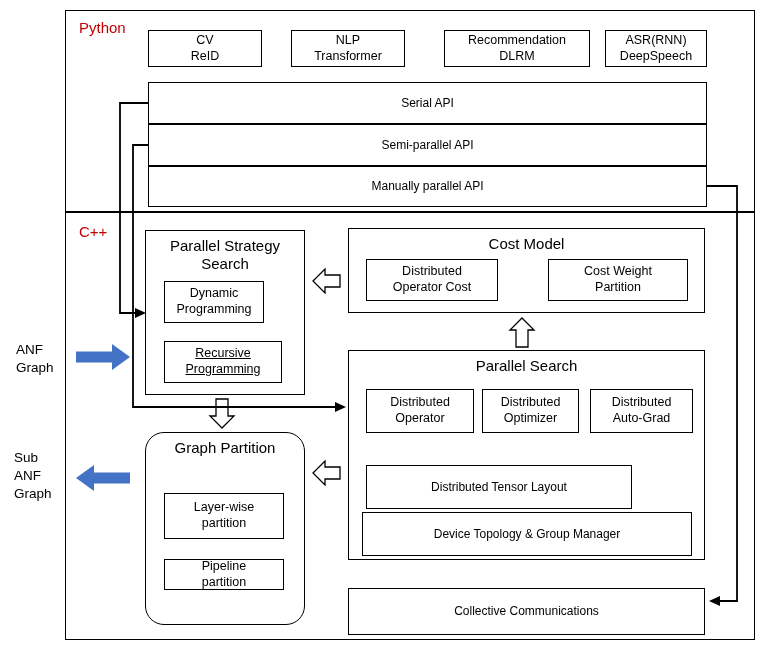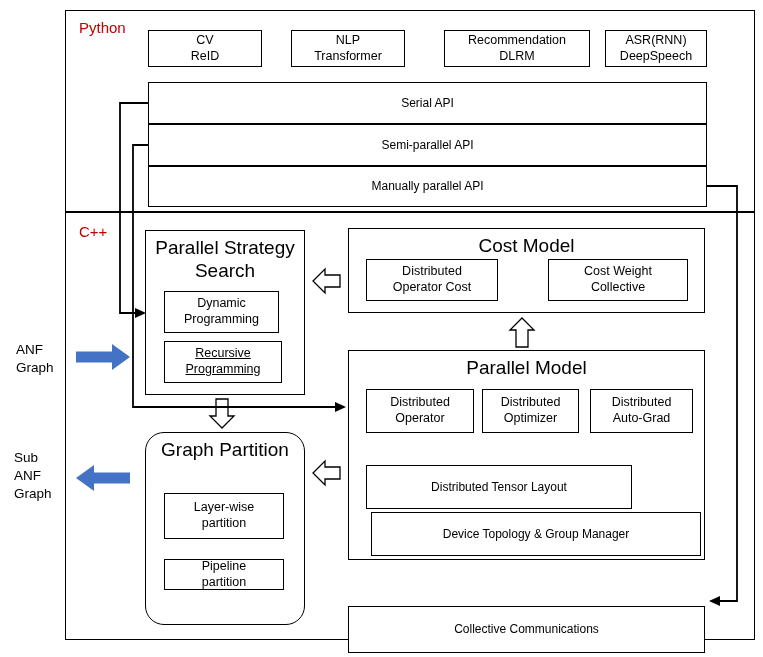--- a/index.html
+++ b/index.html
@@ -2,21 +2,21 @@
 <html style="--accent-red: #c00000; --arrow-blue: #4472c4;"><head>
 <meta charset="utf-8">
 <style>
   * { margin:0; padding:0; box-sizing:border-box; }
   html,body { background:#ffffff; }
   body { font-family:"Liberation Sans", sans-serif; color:#000; }
   .canvas { position:relative; width:763px; height:657px; background:#fff; overflow:hidden; }
   .sec { position:absolute; border:1.4px solid #000; background:#fff; }
   .sec-label { position:absolute; font-size:15px; color:var(--accent-red,#c00000); }
   .group { position:absolute; border:1.2px solid #000; background:#fff; }
-  .group-title { position:absolute; top:6px; left:0; width:100%; text-align:center; font-size:19px; line-height:1.2; padding:0 8px; }
+  .group-title { position:absolute; top:6px; left:0; width:100%; text-align:center; font-size:15px; line-height:1.2; padding:0 8px; }
   .box { position:absolute; border:1.2px solid #000; background:#fff; display:flex; align-items:center; justify-content:center; text-align:center; white-space:pre-line; }
   .small { font-size:12.5px; line-height:1.25; }
   .wide  { font-size:12px; line-height:1.25; }
   .side-label { position:absolute; font-size:13.5px; line-height:1.35; white-space:pre-line; }
   svg.overlay { position:absolute; left:0; top:0; width:763px; height:657px; pointer-events:none; z-index:10; }
 </style>
 </head>
 <body>
 
 <div class="canvas">
@@ -37,55 +37,55 @@
 DLRM</div>
   <div class="box small" style="left:605px; top:30px; width:102px; height:37px;">ASR(RNN)
 DeepSpeech</div>
 
   <div class="box wide" style="left:148px; top:82px; width:559px; height:42px;">Serial API</div>
   <div class="box wide" style="left:148px; top:124px; width:559px; height:42px;">Semi-parallel API</div>
   <div class="box wide" style="left:148px; top:166px; width:559px; height:41px;">Manually parallel API</div>
 
   <div class="group" style="left:145px; top:230px; width:160px; height:165px;">
     <div class="group-title">Parallel Strategy Search</div>
-    <div class="box small" style="left:18px; top:60px; width:115px; height:42px;">Dynamic
+    <div class="box small" style="left:18px; top:50px; width:100px; height:42px;">Dynamic
 Programming</div>
     <div class="box small" style="left:18px; top:110px; width:118px; height:42px;text-decoration:underline;">Recursive
 Programming</div>
   </div>
 
   <div class="group" style="left:348px; top:228px; width:357px; height:85px;">
     <div class="group-title">Cost Model</div>
     <div class="box small" style="left:17px; top:30px; width:132px; height:42px;">Distributed
 Operator Cost</div>
     <div class="box small" style="left:199px; top:30px; width:140px; height:42px;">Cost Weight
-Collective</div>
+Partition</div>
   </div>
 
   <div class="group" style="left:348px; top:350px; width:357px; height:210px;">
-    <div class="group-title">Parallel Model</div>
+    <div class="group-title">Parallel Search</div>
     <div class="box small" style="left:17px; top:38px; width:108px; height:44px;">Distributed
 Operator</div>
     <div class="box small" style="left:133px; top:38px; width:97px; height:44px;">Distributed
 Optimizer</div>
     <div class="box small" style="left:241px; top:38px; width:103px; height:44px;">Distributed
 Auto-Grad</div>
     <div class="box wide" style="left:17px; top:114px; width:266px; height:44px;">Distributed Tensor Layout</div>
-    <div class="box wide" style="left:22px; top:161px; width:330px; height:44px;">Device Topology &amp; Group Manager</div>
+    <div class="box wide" style="left:13px; top:161px; width:330px; height:44px;">Device Topology &amp; Group Manager</div>
   </div>
 
   <div class="group" style="left:145px; top:432px; width:160px; height:193px;border-radius:19px;">
     <div class="group-title">Graph Partition</div>
     <div class="box small" style="left:18px; top:60px; width:120px; height:46px;">Layer-wise
 partition</div>
     <div class="box small" style="left:18px; top:126px; width:120px; height:31px;">Pipeline
 partition</div>
   </div>
 
-  <div class="box wide" style="left:348px; top:606px; width:357px; height:47px;">Collective Communications</div>
+  <div class="box wide" style="left:348px; top:588px; width:357px; height:47px;">Collective Communications</div>
 
   <span class="side-label" style="left:16px; top:341px;">ANF
 Graph</span>
   <span class="side-label" style="left:14px; top:449px;">Sub
 ANF
 Graph</span>
 
   <svg class="overlay" viewBox="0 0 763 657">
 
     <polygon points="313,281 325,269 325,275 340,275 340,287 325,287 325,293" fill="#ffffff" stroke="#000" stroke-width="1.3"></polygon>

